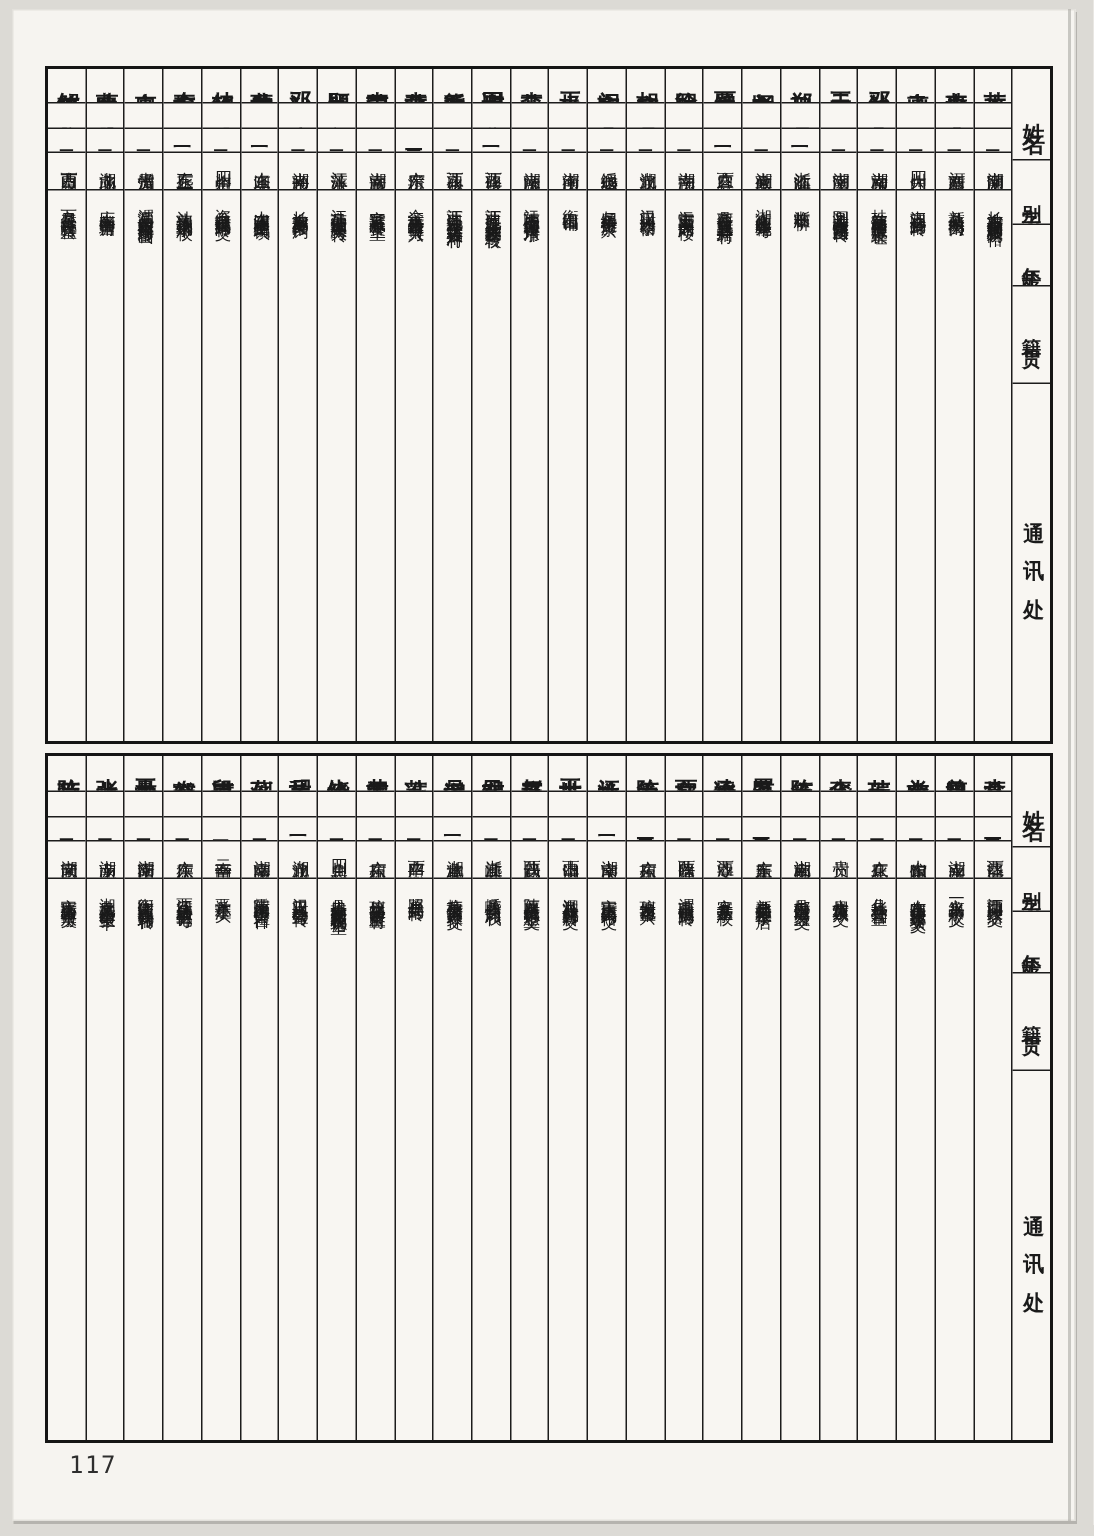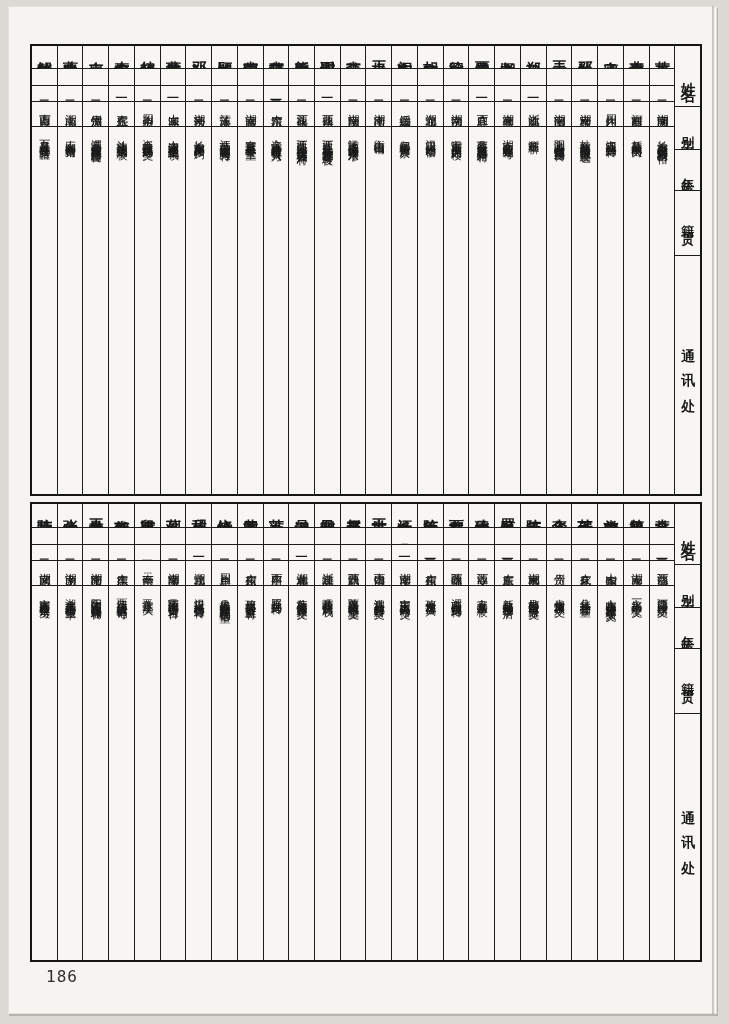--- a/index.html
+++ b/index.html
@@ -950,15 +950,15 @@
         </div>
         <div class="cell native">
           <span>湖南武冈</span>
         </div>
         <div class="cell addr">
           <span>宝庆南路金秤市永美号</span>
         </div>
       </div>
     </div>
 
-  <div class="page-number">186</div>
+  <div class="page-number">117</div>
   <div class="page-edge-right"></div>
 </div>
 
 </body></html>

